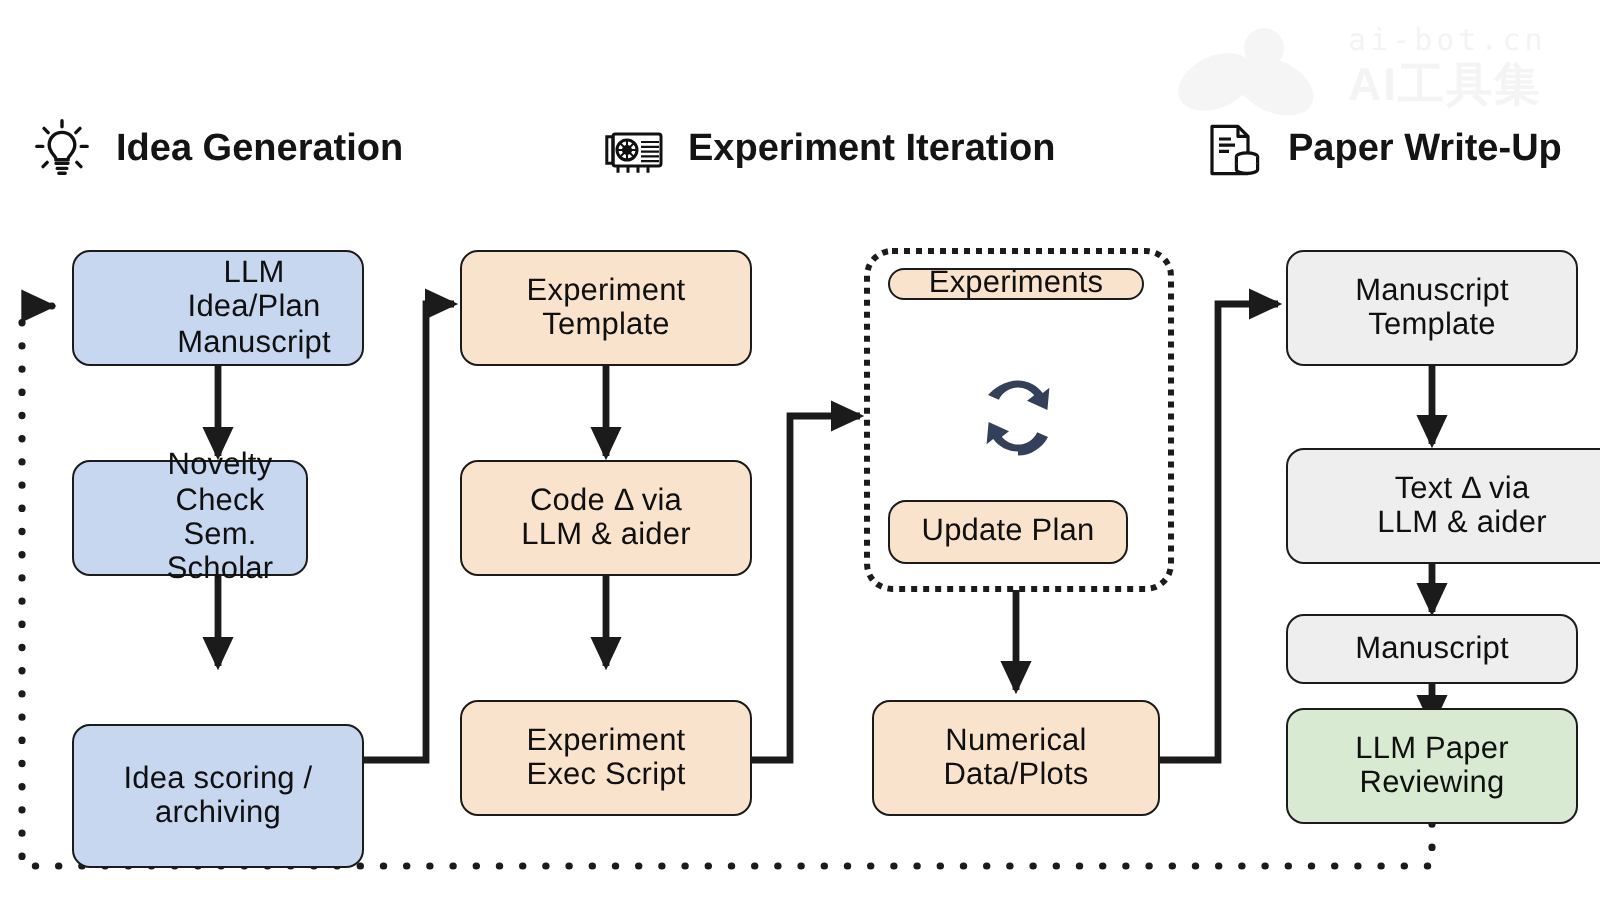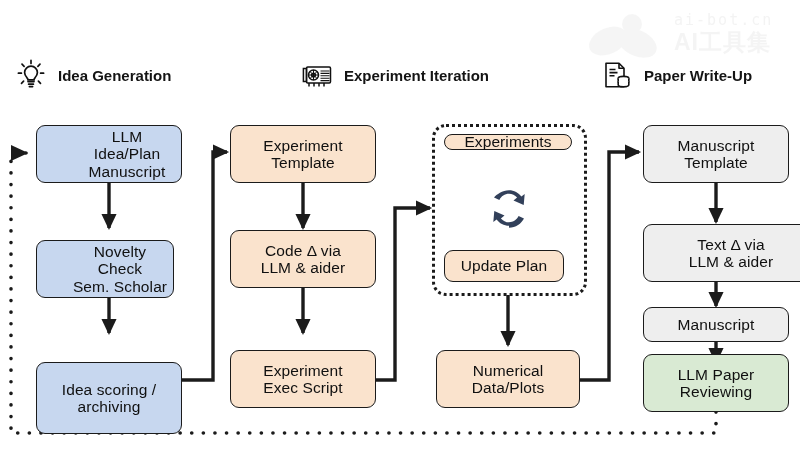--- a/index.html
+++ b/index.html
@@ -16,21 +16,21 @@
   .watermark{position:absolute;right:8px;top:8px;width:210px;height:56px;
     opacity:.5;pointer-events:none;}
   .wm-text1{position:absolute;left:92px;top:3px;font-size:15px;letter-spacing:2px;
     color:#e8e8e8;font-family:"DejaVu Sans Mono","Liberation Mono",monospace;}
   .wm-text2{position:absolute;left:92px;top:19px;font-size:23px;font-weight:bold;
     color:#eaeaea;letter-spacing:1px;}
   .wm-blob{position:absolute;background:#ededed;border-radius:50%;}
 
   
   .sec-head{position:absolute;display:flex;align-items:center;gap:10px;}
-  .sec-title{font-size:15px;font-weight:bold;color:#141414;white-space:nowrap;}
+  .sec-title{font-size:19px;font-weight:bold;color:#141414;white-space:nowrap;}
   .sec-icon{width:34px;height:34px;flex:0 0 34px;}
 
   
   .node{position:absolute;box-sizing:border-box;border:1.6px solid #1b1b1b;
     border-radius:9px;display:flex;align-items:center;justify-content:center;
     text-align:center;line-height:1.12;color:#101010;font-size:15.5px;
     letter-spacing:.1px;}
   .node span{display:block;padding:0 4px;}
   .n-blue{background:#c7d7ef;}
   .n-peach{background:#fae3cd;}
@@ -142,21 +142,21 @@
       <g fill="#32405a">
         <path d="M22 4.2c5.1 0 9.6 2.5 12.4 6.3l3.3-2.6-1 11.1-10.2-4.6 3.6-2.8c-2-2.4-5-3.9-8.1-3.9-4.2 0-7.9 2.5-9.6 6.2l-5.4-2.4C9.6 8.4 15.3 4.2 22 4.2z"></path>
         <path d="M22 39.8c-5.1 0-9.6-2.5-12.4-6.3l-3.3 2.6 1-11.1 10.2 4.6-3.6 2.8c2 2.4 5 3.9 8.1 3.9 4.2 0 7.9-2.5 9.6-6.2l5.4 2.4c-2.6 5.1-8.3 9.3-15 9.3z"></path>
       </g>
     </svg>
   </div>
 
   <div class="node n-blue" style="left:36px;top:125px;width:146px;height:58px;padding-left:36px;">
     <span><i style="font-style:normal">LLM Idea/Plan</i><br><i style="font-style:normal">Manuscript</i></span>
   </div>
-  <div class="node n-blue" style="left:36px;top:240px;width:138px;height:58px;padding-left:30px;">
+  <div class="node n-blue" style="left:36px;top:230px;width:118px;height:58px;padding-left:30px;">
     <span><i style="font-style:normal">Novelty Check</i><br><i style="font-style:normal">Sem. Scholar</i></span>
   </div>
   <div class="node n-blue" style="left:36px;top:362px;width:146px;height:72px;">
     <span><i style="font-style:normal">Idea scoring /</i><br><i style="font-style:normal">archiving</i></span>
   </div>
 
   <div class="node n-peach" style="left:230px;top:125px;width:146px;height:58px;">
     <span><i style="font-style:normal">Experiment</i><br><i style="font-style:normal">Template</i></span>
   </div>
   <div class="node n-peach" style="left:230px;top:230px;width:146px;height:58px;">

